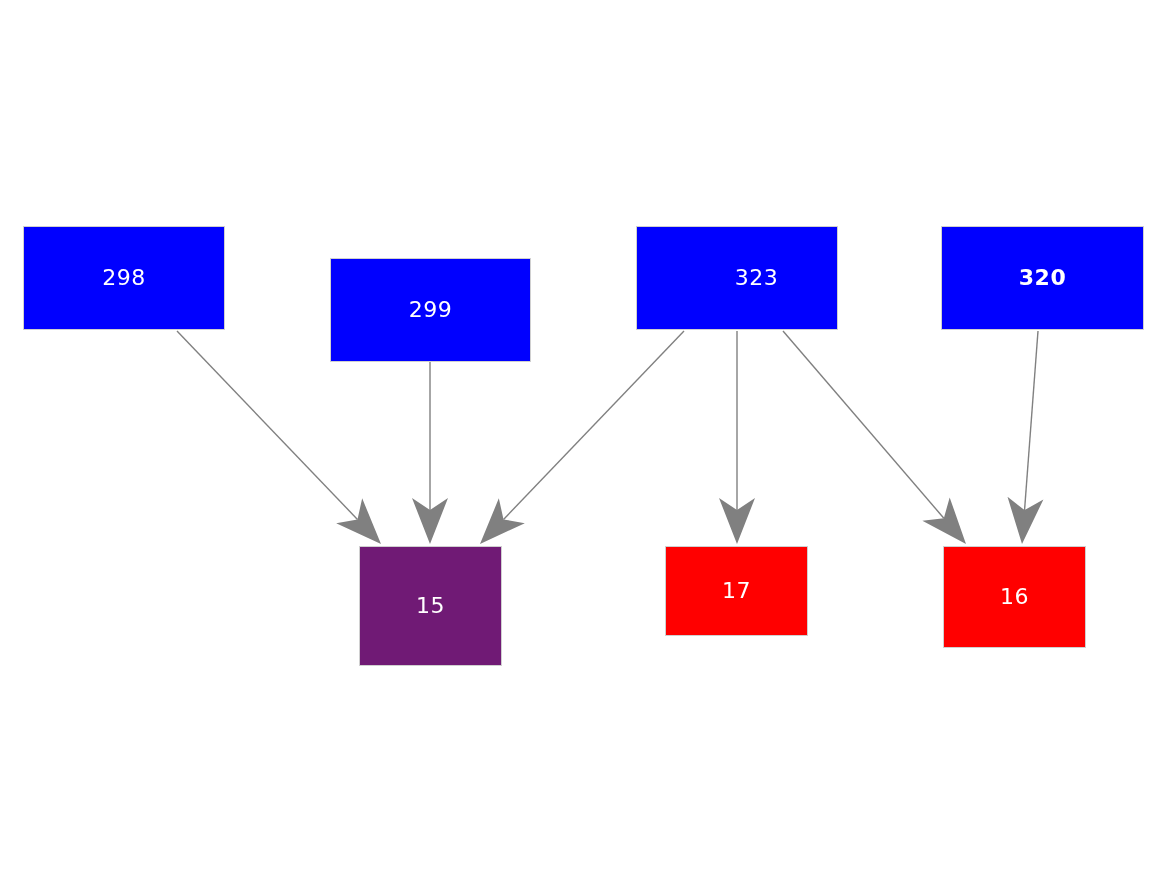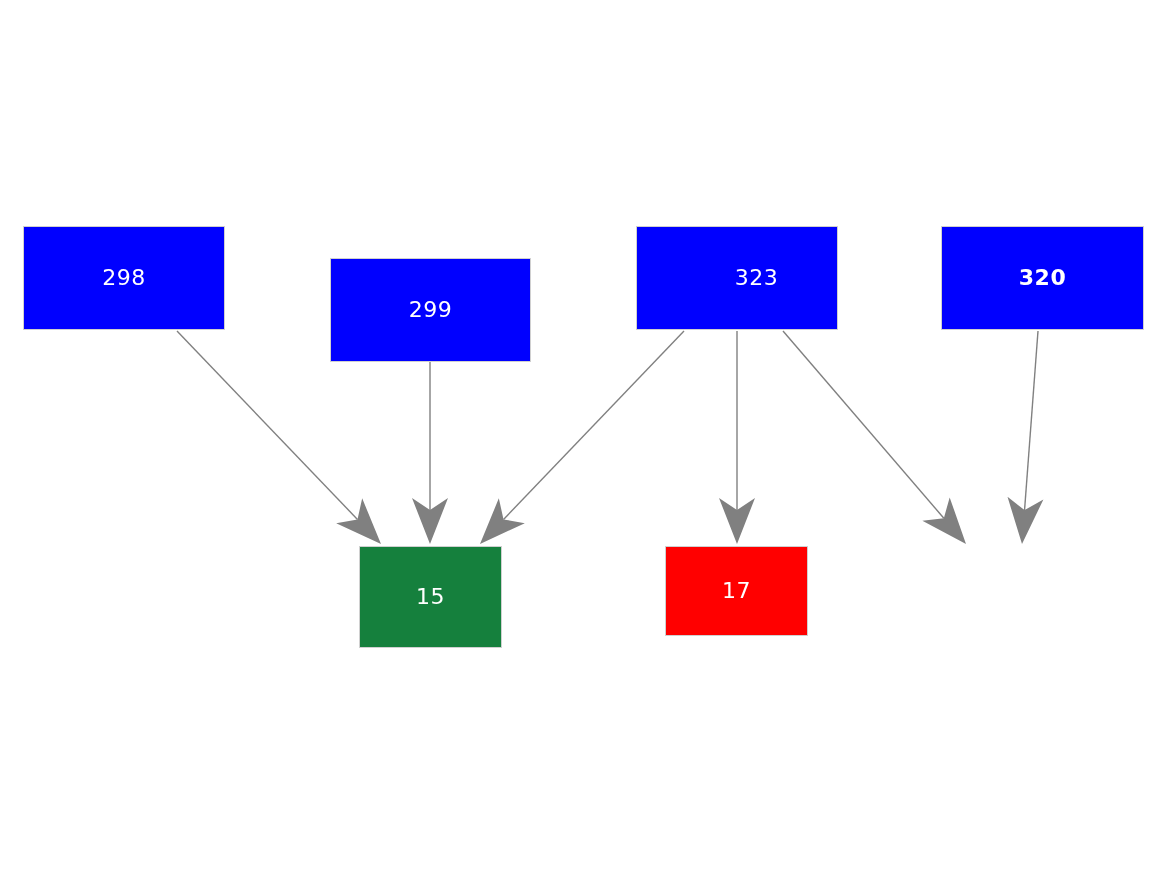--- a/index.html
+++ b/index.html
@@ -91,22 +91,25 @@
   </div>
 
   <div class="node node-source" style="left: 636px; top: 226px; width: 202px; height: 104px; background: rgb(0, 0, 255); padding-left: 39px;">
     <span class="node-label" style="color: rgb(255, 255, 255);">323</span>
   </div>
 
   <div class="node node-source" style="left: 941px; top: 226px; width: 203px; height: 104px; background: rgb(0, 0, 255);">
     <span class="node-label" style="color: rgb(255, 255, 255); font-weight: bold;">320</span>
   </div>
 
-  <div class="node node-target" style="left: 359px; top: 546px; width: 143px; height: 102px; background: #15803d;">
+  <div class="node node-target" style="left: 359px; top: 546px; width: 143px; height: 120px; background: #701a75;">
     <span class="node-label" style="color: rgb(255, 255, 255);">15</span>
   </div>
 
   <div class="node node-target" style="left: 665px; top: 546px; width: 143px; height: 90px; background: rgb(255, 0, 0);">
     <span class="node-label" style="color: rgb(255, 255, 255);">17</span>
   </div>
 
+  <div class="node node-target" style="left: 943px; top: 546px; width: 143px; height: 102px; background: rgb(255, 0, 0);">
+    <span class="node-label" style="color: rgb(255, 255, 255);">16</span>
+  </div>
 
 </div>
 
 </body></html>

